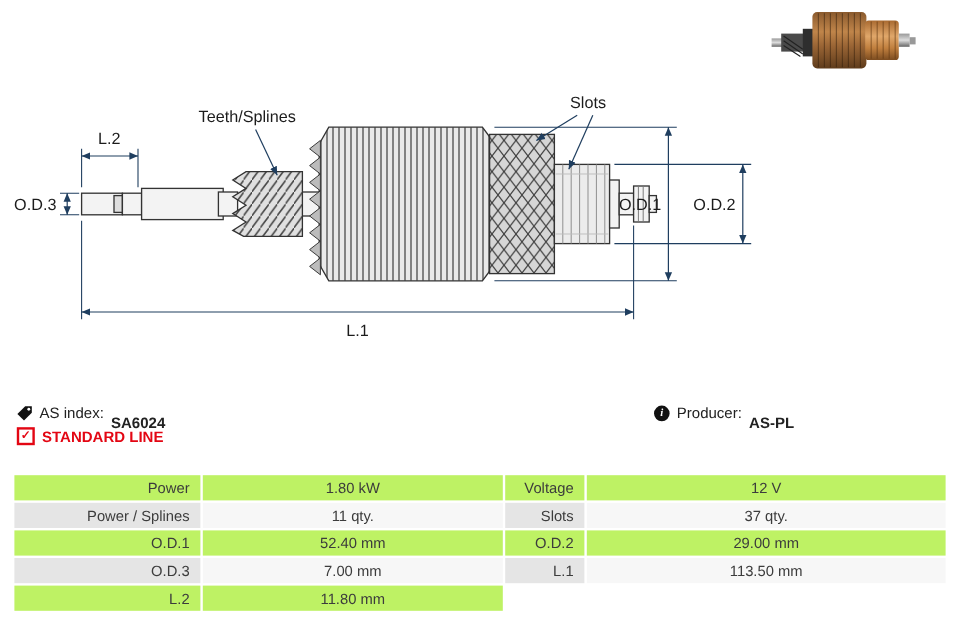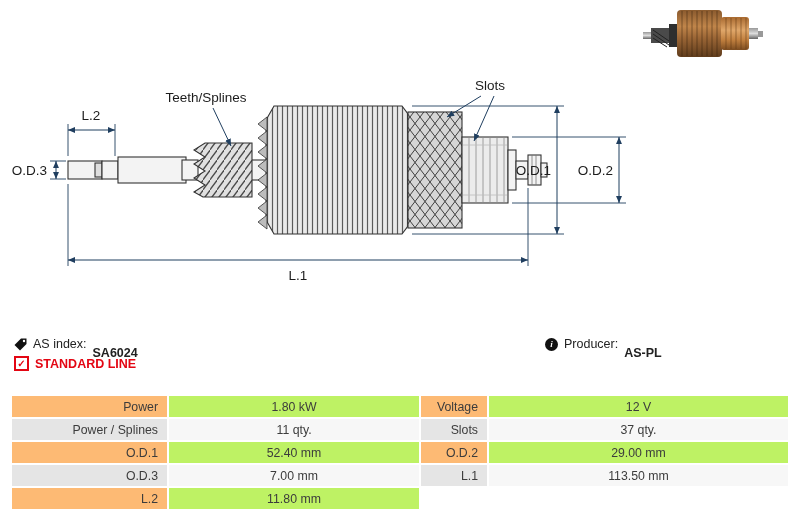--- a/index.html
+++ b/index.html
@@ -28,21 +28,21 @@
   .chk{width:11px;height:11px;border:2px solid #e30613;display:inline-block;
        flex:0 0 11px;text-align:center;}
   .chk::before{content:"\2713";color:#e30613;font-weight:bold;font-size:10px;
        line-height:11px;display:block;}
   .redline{color:#e30613;font-weight:bold;}
 
   
   .spec{width:780px;margin:2px 10px 0 10px;border-collapse:separate;
         border-spacing:2px;table-layout:fixed;font-size:12.3px;color:#3c3c3c;}
   .spec td{height:21px;padding:0 9px;overflow:hidden;}
-  .spec .lbl{background:#fdba74;text-align:right;}
+  .spec .lbl{background:#bef264;text-align:right;}
   .spec .val{background:#bef264;text-align:center;}
   .spec tr:nth-child(even) .lbl{background:#e5e5e5;}
   .spec tr:nth-child(even) .val{background:#f7f7f7;}
   .spec td.empty{background:transparent;}
   .c1{width:155px;}.c2{width:250px;}.c3{width:66px;}.c4{width:299px;}
 </style>
 </head>
 <body>
 
 <div class="diagram-wrap">

